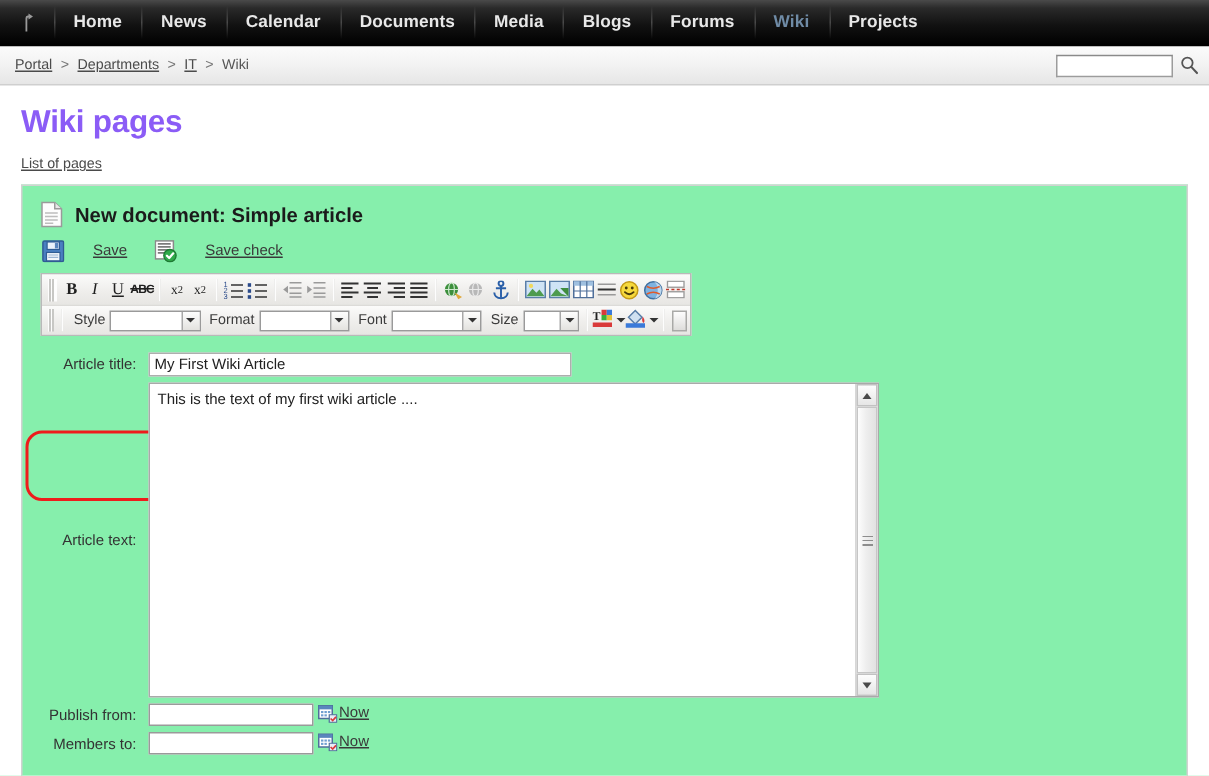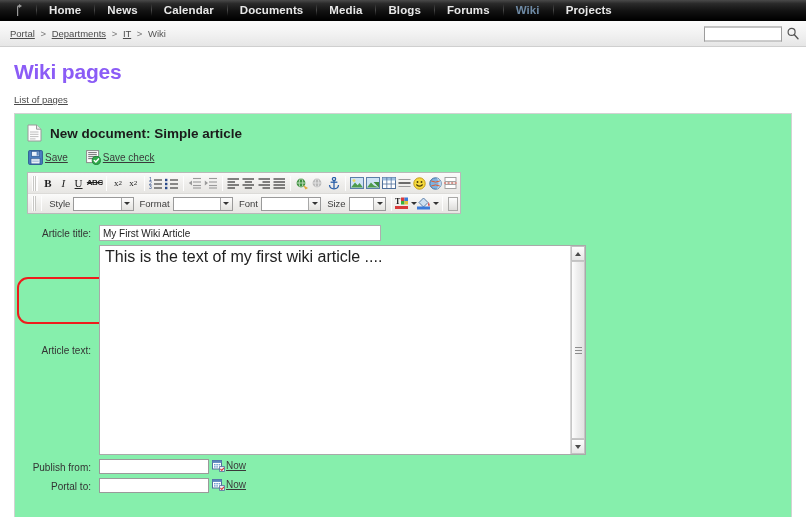--- a/index.html
+++ b/index.html
@@ -9,21 +9,21 @@
     background: #ffffff;
     font-family: "Liberation Sans", sans-serif;
     font-size: 11px;
     color: #333;
     overflow: hidden;
   }
 
   
   .topnav {
     position: relative;
-    height: 21px;
+    height: 31px;
     background: linear-gradient(to bottom, #4a4a4a 0%, #2a2a2a 18%, #121212 55%, #000000 100%);
     display: flex;
     align-items: stretch;
     border-bottom: 1px solid #000;
   }
   .logo-cell {
     width: 36px;
     display: flex; align-items: center; justify-content: center;
     color: #9a9a9a;
     font-size: 15px;
@@ -100,21 +100,21 @@
     display: flex; align-items: center; gap: 8px;
     padding: 2px 0 6px 4px;
   }
   .doc-icon { width: 15px; height: 18px; display: block; }
   .panel-title { font-size: 13.5px; font-weight: bold; color: #1b1b1b; }
 
   .actionbar {
     display: flex; align-items: center; gap: 18px;
     padding: 2px 0 7px 5px;
   }
-  .action { display: flex; align-items: center; gap: 2px; }
+  .action { display: flex; align-items: center; gap: 19px; }
   .action-label {
     font-size: 10px; color: #3a3a3a; text-decoration: underline;
   }
   .ico16 { width: 15px; height: 15px; display: block; }
 
   
   .editor {
     position: relative;
     border: 1px solid #b9b9b9;
     background: #f3f2f0;
@@ -231,21 +231,21 @@
   .textwrap {
     position: relative;
     width: 487px; height: 210px;
     background: #fff;
     border: 1px solid #a9a9a9;
     display: flex;
   }
   .textarea {
     flex: 1 1 auto;
     padding: 4px 5px;
-    font-size: 16px;
+    font-size: 10px;
     font-family: "Liberation Sans", sans-serif;
     color: #222;
     line-height: 14px;
     border: 0; outline: none; resize: none;
     background: transparent;
   }
   
   .sbar {
     width: 15px;
     border-left: 1px solid #d7d7d7;
@@ -696,21 +696,21 @@
                 </g>
               <path d="M7.5 7.5 L12.5 7.5 L12.5 12.5 L7.5 12.5 Z" fill="#e8eef7" stroke="#4f6f9a" stroke-width=".8"></path>
               <path d="M8.4 10 L9.8 11.4 L12 8.9" fill="none" stroke="#d93a3a" stroke-width="1.1"></path>
             </svg>
           </span>
           <span class="now-label">Now</span>
         </span>
       </div>
 
       <div class="frow">
-        <div class="frow-label">Portal to:</div>
+        <div class="frow-label">Members to:</div>
         <input class="dateinput" type="text" value="" style="">
         <span class="nowcell">
           <span class="cal-ico">
             <svg class="cal-ico" viewBox="0 0 13 13" aria-hidden="true">
               <rect x="0.5" y="1.5" width="9" height="8.5" fill="#fff" stroke="#4f6f9a" stroke-width="1"></rect>
               <rect x="0.5" y="1.5" width="9" height="2.4" fill="#5a86bd"></rect>
               <g fill="#6f9fd0">
                   <rect x="2" y="5" width="1.6" height="1.4"></rect>
                   <rect x="4.3" y="5" width="1.6" height="1.4"></rect>
                   <rect x="6.6" y="5" width="1.6" height="1.4"></rect>

